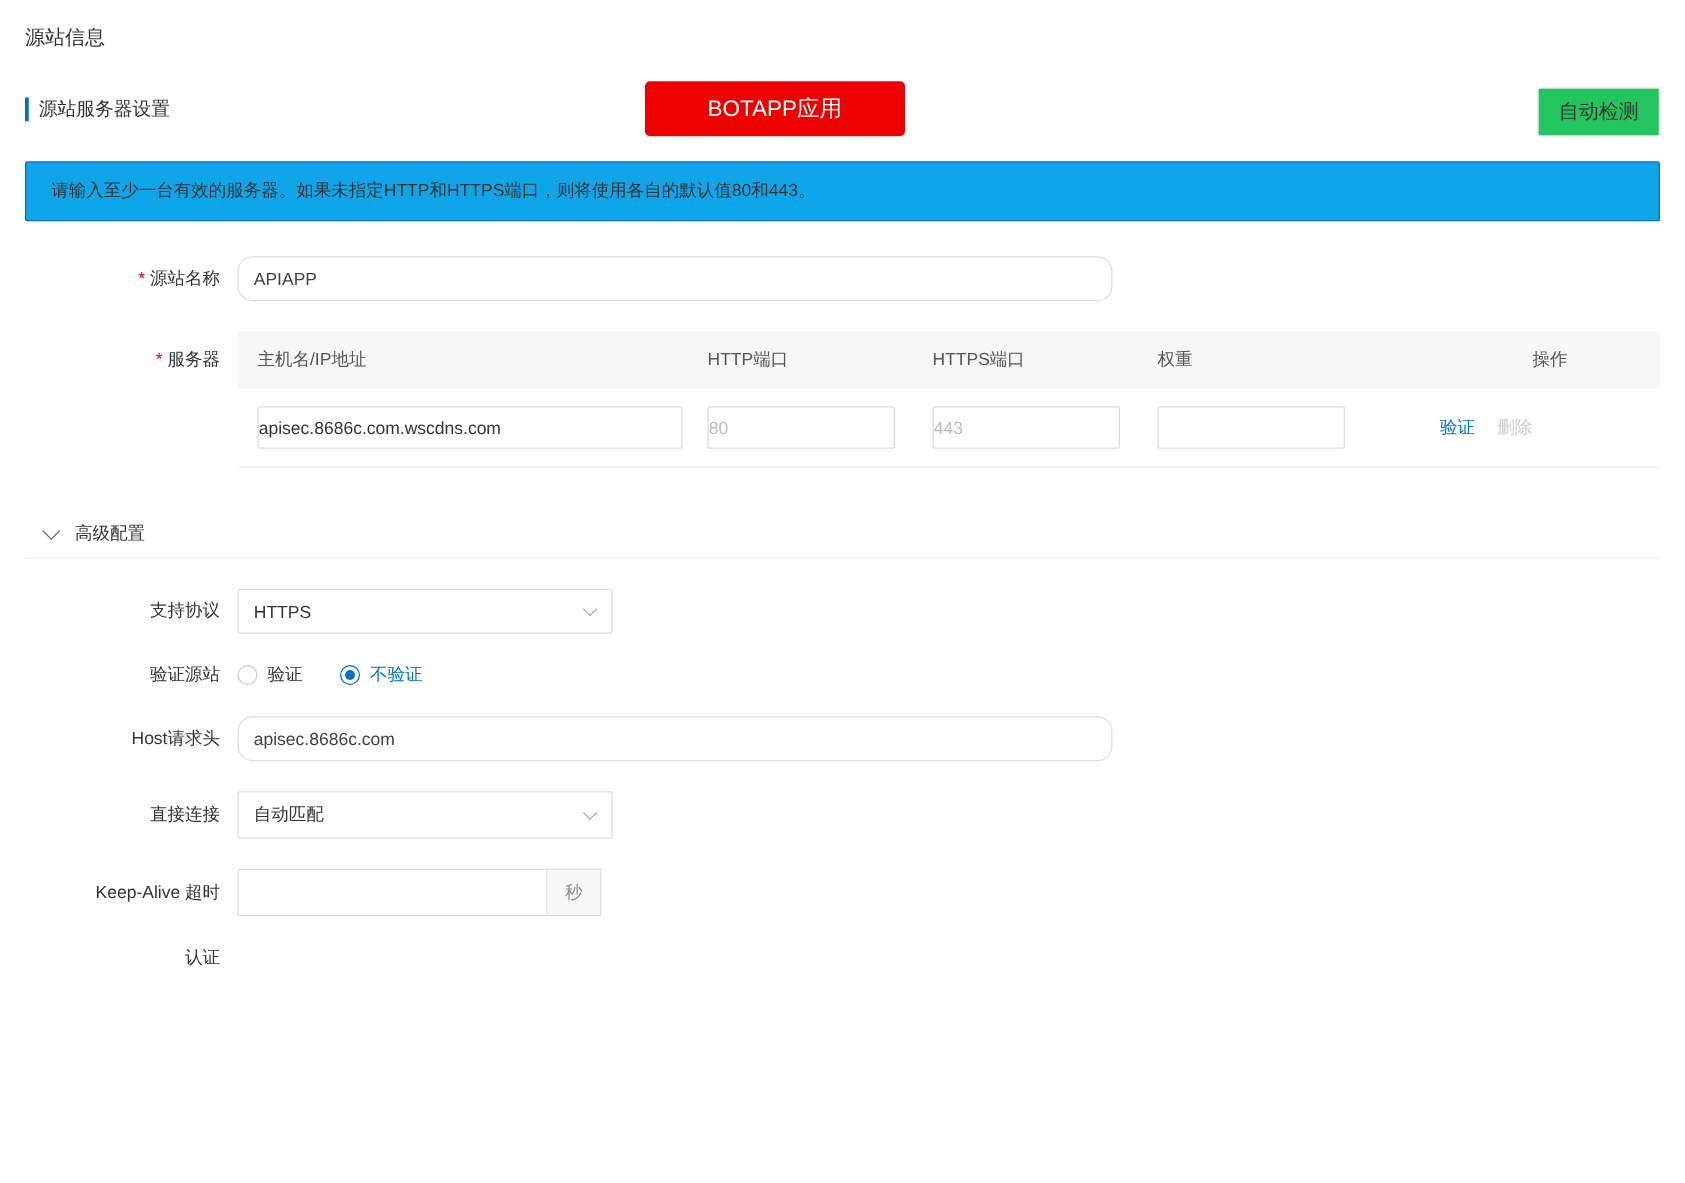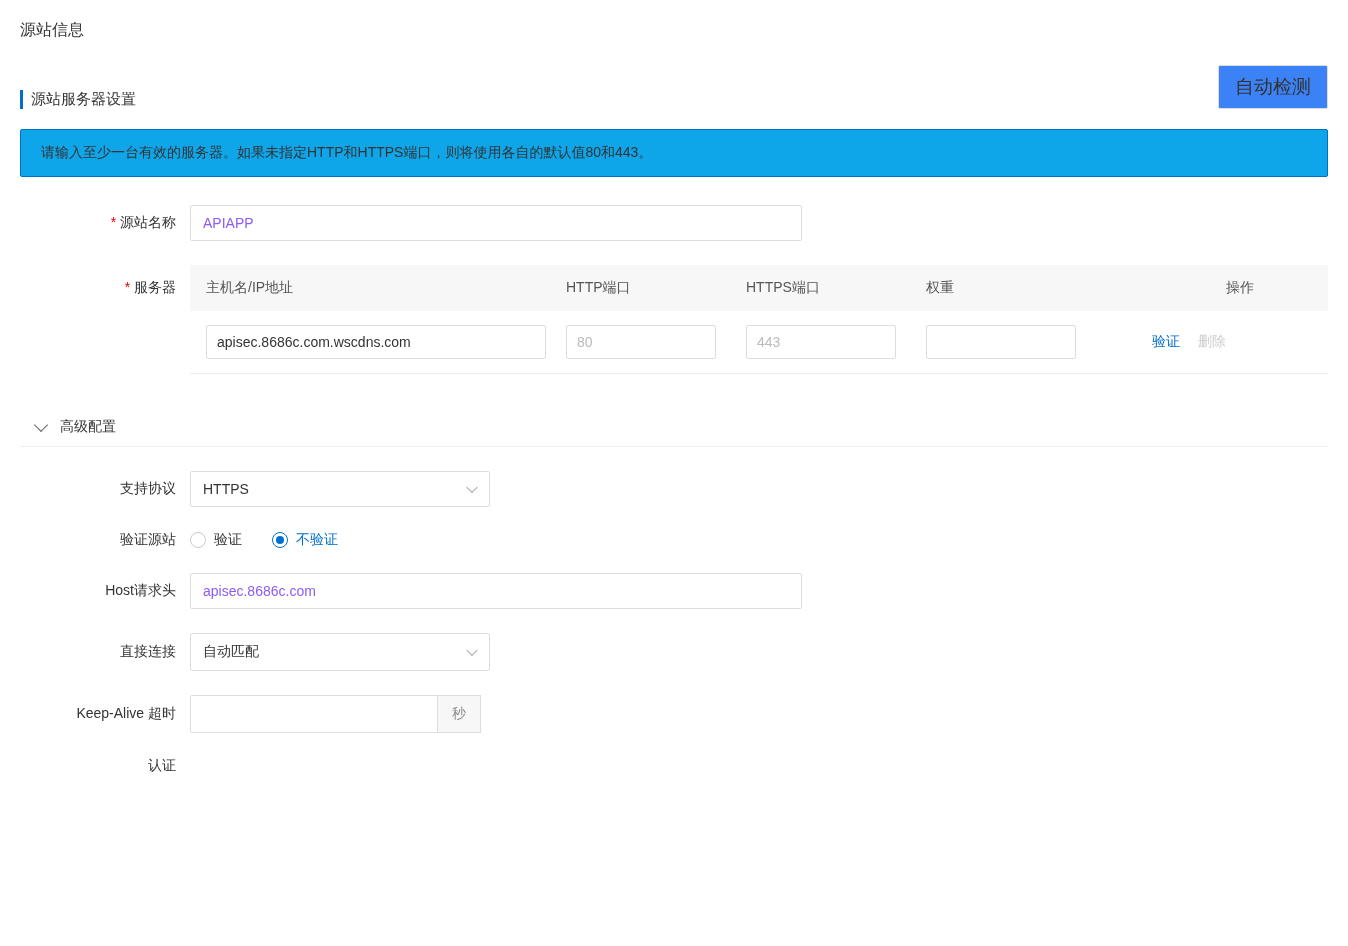--- a/index.html
+++ b/index.html
@@ -41,24 +41,24 @@
       color: #fff;
       font-size: 18px;
       font-weight: 500;
       padding: 10px 50px;
       border-radius: 4px;
       margin-left: 380px;
       cursor: pointer;
     }
     .btn-secondary {
       border: 1px solid #ddd;
-      background: #3b82f6;
+      background: #22c55e;
       color: #333;
       padding: 8px 16px;
-      font-size: 19px;
+      font-size: 16px;
       cursor: pointer;
       border-radius: 2px;
     }
     .info-banner {
       border: 1px solid #0070cc;
       background: #0ea5e9;
       padding: 14px 20px;
       color: #333;
       font-size: 14px;
       margin-bottom: 28px;
@@ -81,23 +81,23 @@
       flex-shrink: 0;
     }
     .required::before {
       content: "* ";
       color: #e50000;
     }
     .text-input {
       border: 1px solid #ddd;
       padding: 9px 12px;
       font-size: 14px;
-      color: #8b5cf6;
-      width: 612px;
-      border-radius: 2px;
+      color: #404040;
+      width: 700px;
+      border-radius: 12px;
       background: #fff;
     }
     .text-input::placeholder {
       color: #bbb;
     }
     .servers-block {
       flex: 1;
     }
     .table-header {
       display: flex;
@@ -112,21 +112,21 @@
       padding: 14px 0 14px 16px;
       border-bottom: 1px solid #eee;
     }
     .col-host { width: 360px; padding-right: 20px; }
     .col-http { width: 180px; padding-right: 20px; text-align: left; }
     .col-https { width: 180px; padding-right: 20px; text-align: left; }
     .col-weight { width: 190px; padding-right: 12px; text-align: left; }
     .col-action { flex: 1; padding-left: 36px; }
     .small-input {
       border: 1px solid #ddd;
-      padding: 8px 10px;
+      padding: 8px 0;
       font-size: 14px;
       width: 100%;
       color: #333;
       border-radius: 2px;
     }
     .small-input::placeholder { color: #bbb; }
     .col-host .small-input { width: 340px; }
     .col-http .small-input { width: 150px; }
     .col-https .small-input { width: 150px; }
     .col-weight .small-input { width: 150px; }
@@ -238,20 +238,21 @@
     }
   </style>
 </head>
 <body>
 
 <div class="page-title">源站信息</div>
 
 <div class="section-header">
   <div class="section-left">
     <div class="section-title">源站服务器设置</div>
+    <div class="badge-red">BOTAPP应用</div>
   </div>
   <button class="btn-secondary">自动检测</button>
 </div>
 
 <div class="info-banner">请输入至少一台有效的服务器。如果未指定HTTP和HTTPS端口，则将使用各自的默认值80和443。</div>
 
 <div class="form-row">
   <div class="form-label required">源站名称</div>
   <input type="text" class="text-input" value="APIAPP" style="">
 </div>

